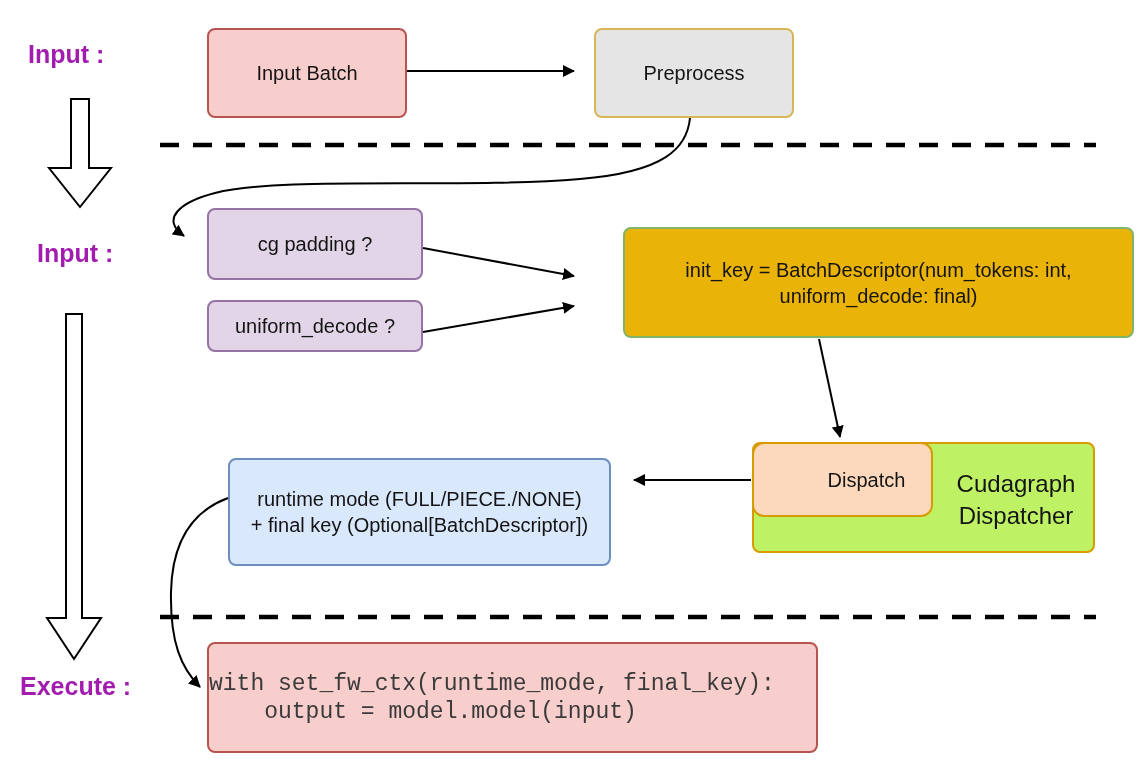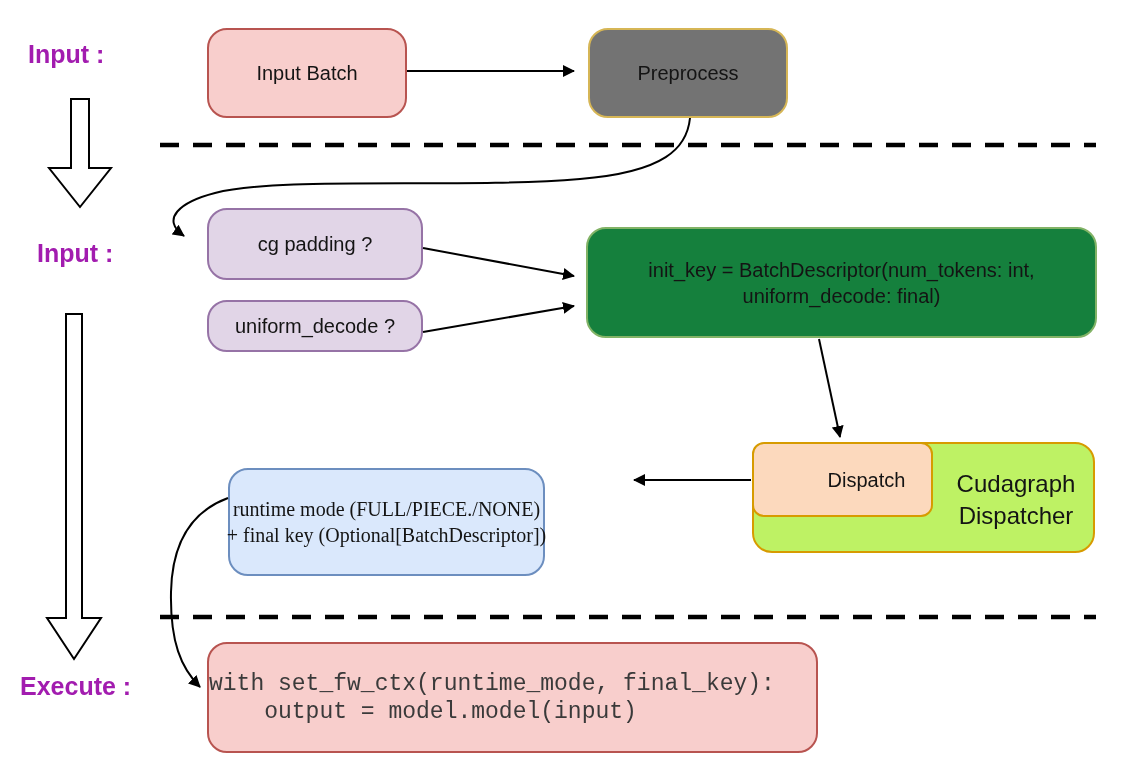--- a/index.html
+++ b/index.html
@@ -2,38 +2,38 @@
 <html><head>
 <meta charset="utf-8">
 <style>
   html,body { margin:0; padding:0; background:#ffffff; }
   .canvas {
     position:relative; width:1142px; height:770px; background:#ffffff;
     font-family:"Liberation Sans", sans-serif; overflow:hidden;
   }
   .stage-label { position:absolute; font-weight:700; font-size:25px; color:#a21caf; white-space:nowrap; }
   .node {
-    position:absolute; box-sizing:border-box; border:2px solid #000; border-radius:20px;
+    position:absolute; box-sizing:border-box; border:2px solid #000; border-radius:8px;
     display:flex; flex-direction:column; align-items:center; justify-content:center;
     text-align:center; font-size:20px; line-height:26px; color:#141414; white-space:nowrap;
   }
   .node-red    { background:#f8cecc; border-color:#b85450; }
-  .node-yellow { background:#737373; border-color:#d6b656; }
+  .node-yellow { background:#e5e5e5; border-color:#d6b656;margin-left:6px; }
   .node-purple { background:#e1d5e7; border-color:#9673a6; }
-  .node-green  { background:#15803d; border-color:#82b366; }
+  .node-green  { background:#eab308; border-color:#82b366;margin-left:37px; }
   .node-blue   { background:#dae8fc; border-color:#6c8ebf; }
   .node-orange-outer { background:#bef264; border-color:#d79b00; }
   .node-orange-inner { background:#fcd9bd; border-color:#d79b00; border-radius:12px; }
 
   #input-batch   { left:207px; top:28px;  width:200px; height:90px; }
   #preprocess    { left:588px; top:28px;  width:200px; height:90px; }
   #cg-padding    { left:207px; top:208px; width:216px; height:72px; }
   #uniform-decode{ left:207px; top:300px; width:216px; height:52px; }
   #init-key      { left:586px; top:227px; width:511px; height:111px; }
-  #runtime-mode  { left:228px; top:468px; width:317px; height:108px;font-family:Liberation Serif, serif; }
+  #runtime-mode  { left:228px; top:458px; width:383px; height:108px; }
   #dispatcher    { left:752px; top:442px; width:343px; height:111px; }
   #dispatch      { left:752px; top:442px; width:181px; height:75px; font-size:20px;padding-left:48px; }
   #execute-code  { left:207px; top:642px; width:611px; height:111px; }
 
   .dispatcher-text {
     position:absolute; left:181px; top:0; width:162px; height:111px;
     display:flex; flex-direction:column; align-items:center; justify-content:center;
     font-size:24px; line-height:32px; color:#141414;
   }
   .code-node {

